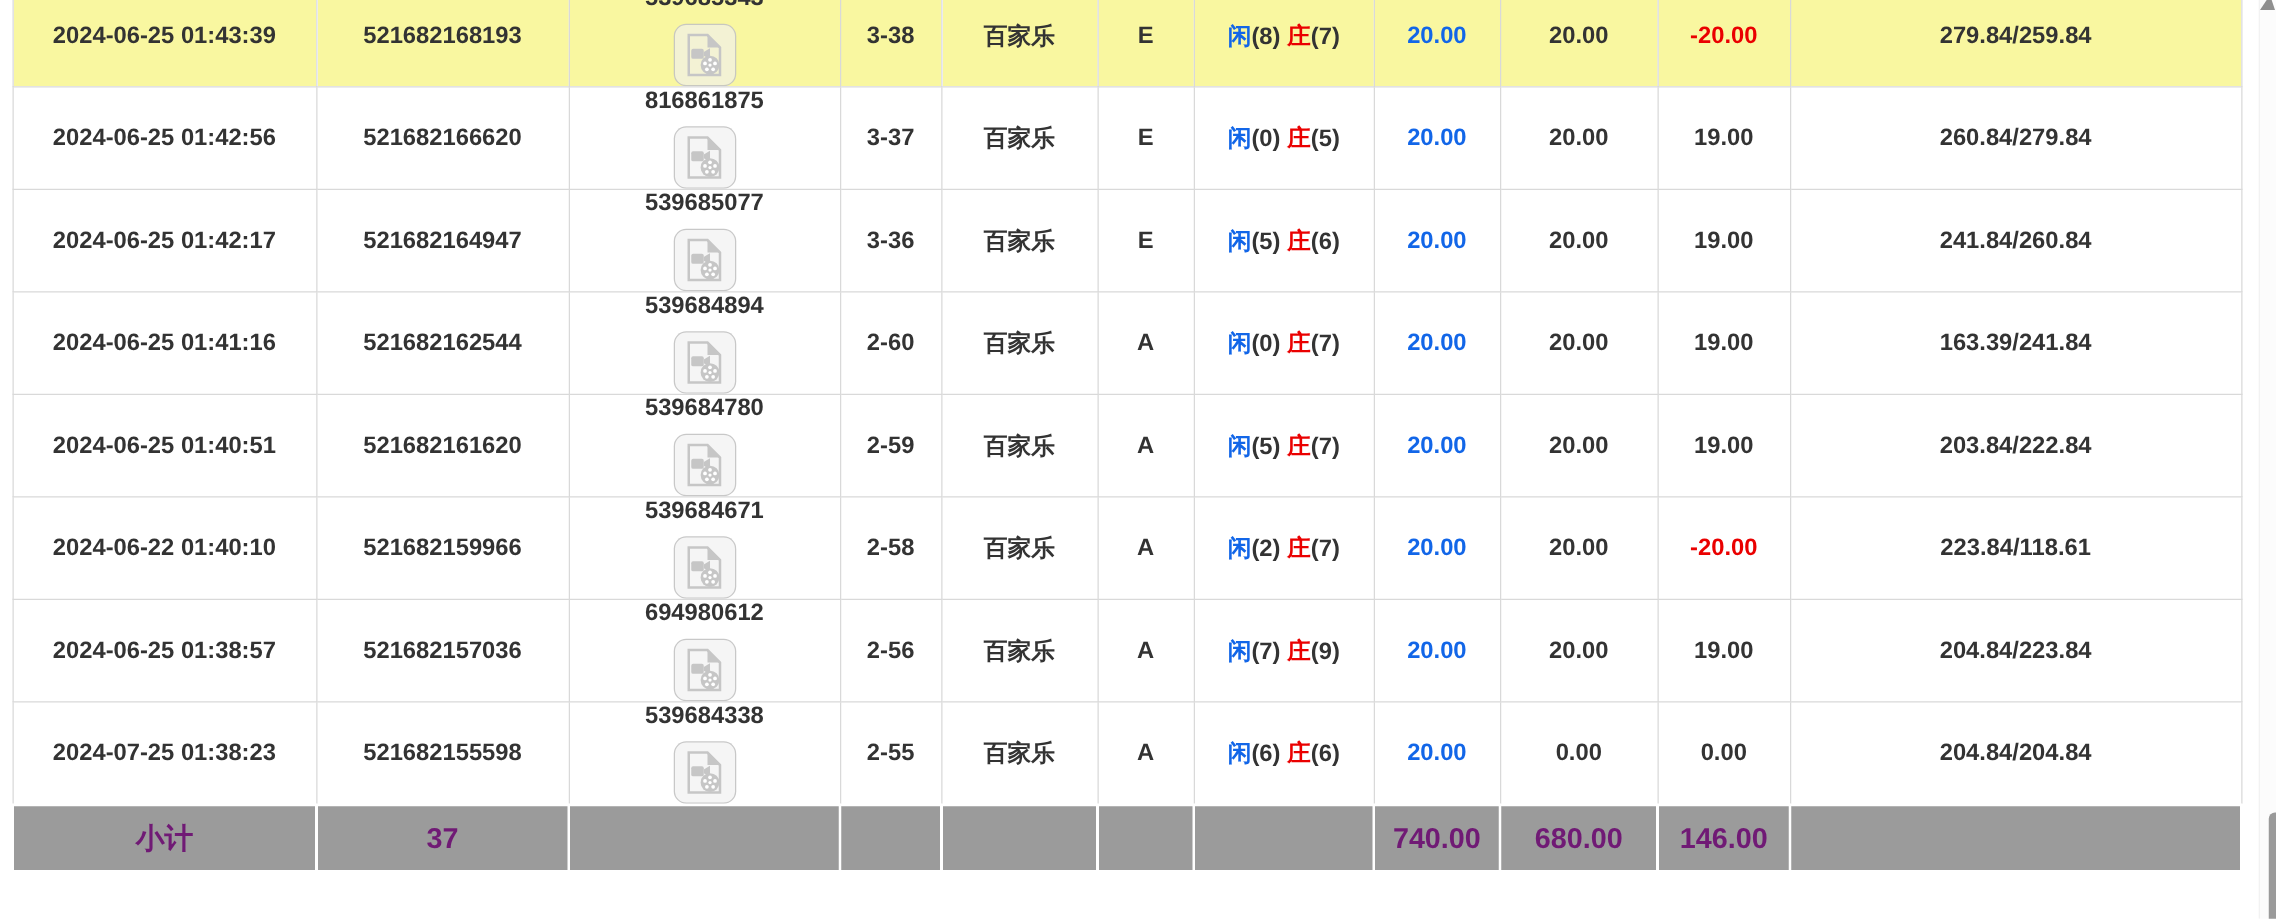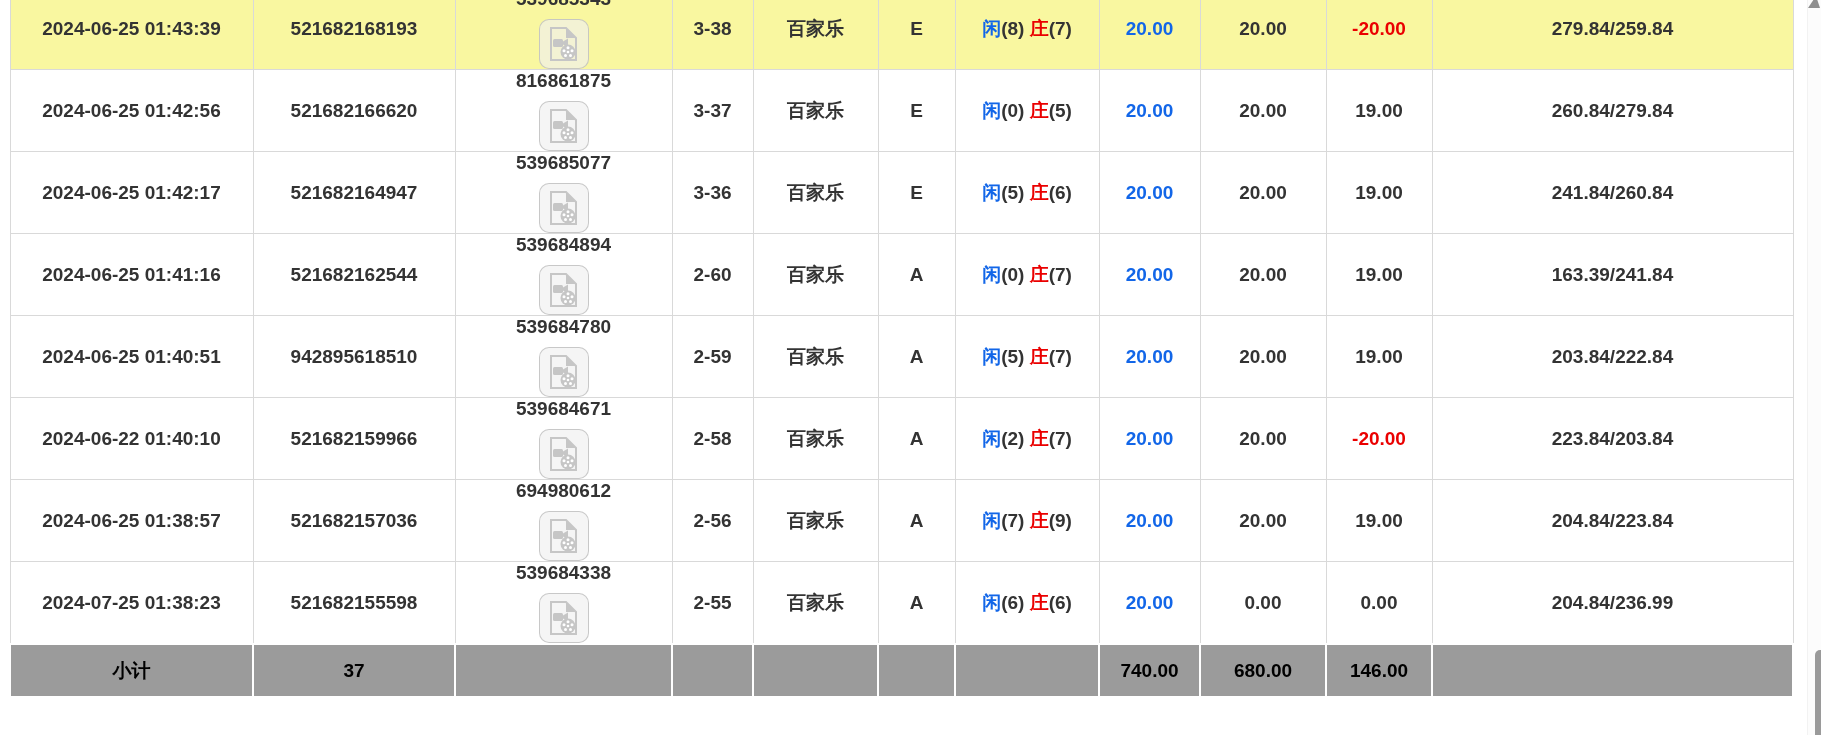--- a/index.html
+++ b/index.html
@@ -24,21 +24,21 @@
   .r-blue{color:var(--blue);}
   .r-red{color:var(--red);}
   .gid-wrap{display:flex;align-items:center;justify-content:space-between;gap:9px;flex-direction:column;}
   .video-btn{
     width:50px;height:50px;border-radius:10px;flex:0 0 auto;
     background:rgba(240,240,240,0.65);border:1px solid rgba(185,185,185,0.75);
     display:flex;align-items:center;justify-content:center;cursor:pointer;padding:0;
   }
   tr.footer-row{height:53px;}
   tr.footer-row td{
-    background:var(--footer);color:#000000;border:2px solid #fff;font-size:19px;
+    background:var(--footer);color:#701a75;border:2px solid #fff;font-size:23px;
   }
   
   .scroll-track{position:absolute;right:0;top:0;width:13px;height:735px;background:#fcfcfc;border-left:1px solid #f2f2f2;}
   .scroll-arrow{
     position:absolute;right:1px;top:-4px;width:0;height:0;
     border-left:8px solid transparent;border-right:4px solid transparent;
     border-bottom:12px solid #8f8f8f;cursor:pointer;
   }
   .scroll-thumb{
     position:absolute;right:0;top:650px;width:6px;height:90px;
@@ -199,21 +199,21 @@
       <span class="r-blue">闲</span><span>(0)</span>
       <span class="r-red">庄</span><span>(7)</span>
     </td>
     <td class="bet-cell">20.00</td>
     <td>20.00</td>
     <td>19.00</td>
     <td>163.39/241.84</td>
   </tr>
         <tr class="data-row">
     <td>2024-06-25 01:40:51</td>
-    <td>942895618510</td>
+    <td>521682161620</td>
     <td>
       <div class="gid-wrap">
         <span>539684780</span>
         <button class="video-btn">
           <svg width="32" height="36" viewBox="0 0 32 36" aria-hidden="true">
             <path d="M3 2 h15 l10 10 v22 H3 Z" fill="none" stroke="#c6c6c6" stroke-width="2"></path>
             <path d="M18 2 l10 10 h-10 Z" fill="#c6c6c6"></path>
             <rect x="5" y="13" width="10" height="8" rx="1.5" fill="#c6c6c6"></rect>
             <polygon points="15,15.5 20,12.5 20,21.5 15,18.5" fill="#c6c6c6"></polygon>
             <circle cx="20" cy="26" r="7.5" fill="#c6c6c6"></circle>
@@ -265,21 +265,21 @@
     <td>2-58</td>
     <td>百家乐</td>
     <td>A</td>
     <td>
       <span class="r-blue">闲</span><span>(2)</span>
       <span class="r-red">庄</span><span>(7)</span>
     </td>
     <td class="bet-cell">20.00</td>
     <td>20.00</td>
     <td class="neg">-20.00</td>
-    <td>223.84/203.84</td>
+    <td>223.84/118.61</td>
   </tr>
         <tr class="data-row">
     <td>2024-06-25 01:38:57</td>
     <td>521682157036</td>
     <td>
       <div class="gid-wrap">
         <span>694980612</span>
         <button class="video-btn">
           <svg width="32" height="36" viewBox="0 0 32 36" aria-hidden="true">
             <path d="M3 2 h15 l10 10 v22 H3 Z" fill="none" stroke="#c6c6c6" stroke-width="2"></path>
@@ -335,21 +335,21 @@
     <td>2-55</td>
     <td>百家乐</td>
     <td>A</td>
     <td>
       <span class="r-blue">闲</span><span>(6)</span>
       <span class="r-red">庄</span><span>(6)</span>
     </td>
     <td class="bet-cell">20.00</td>
     <td>0.00</td>
     <td>0.00</td>
-    <td>204.84/236.99</td>
+    <td>204.84/204.84</td>
   </tr>
         <tr class="footer-row">
     <td>小计</td>
     <td>37</td>
     <td></td>
     <td></td>
     <td></td>
     <td></td>
     <td></td>
     <td>740.00</td>

